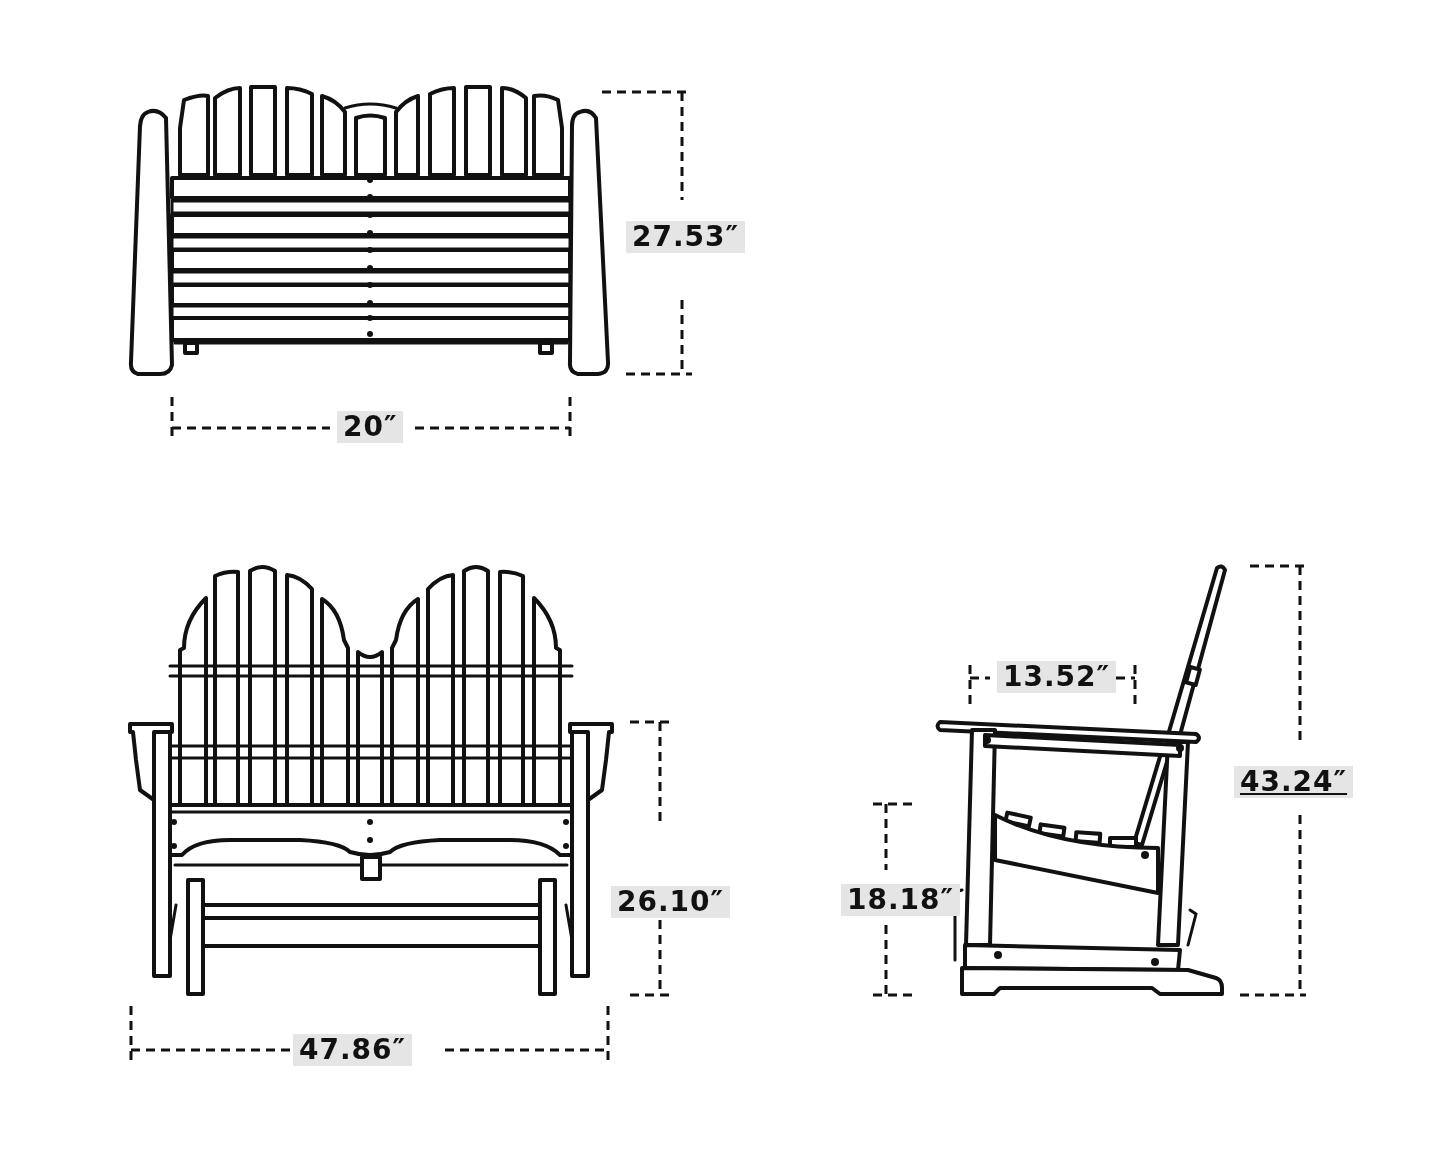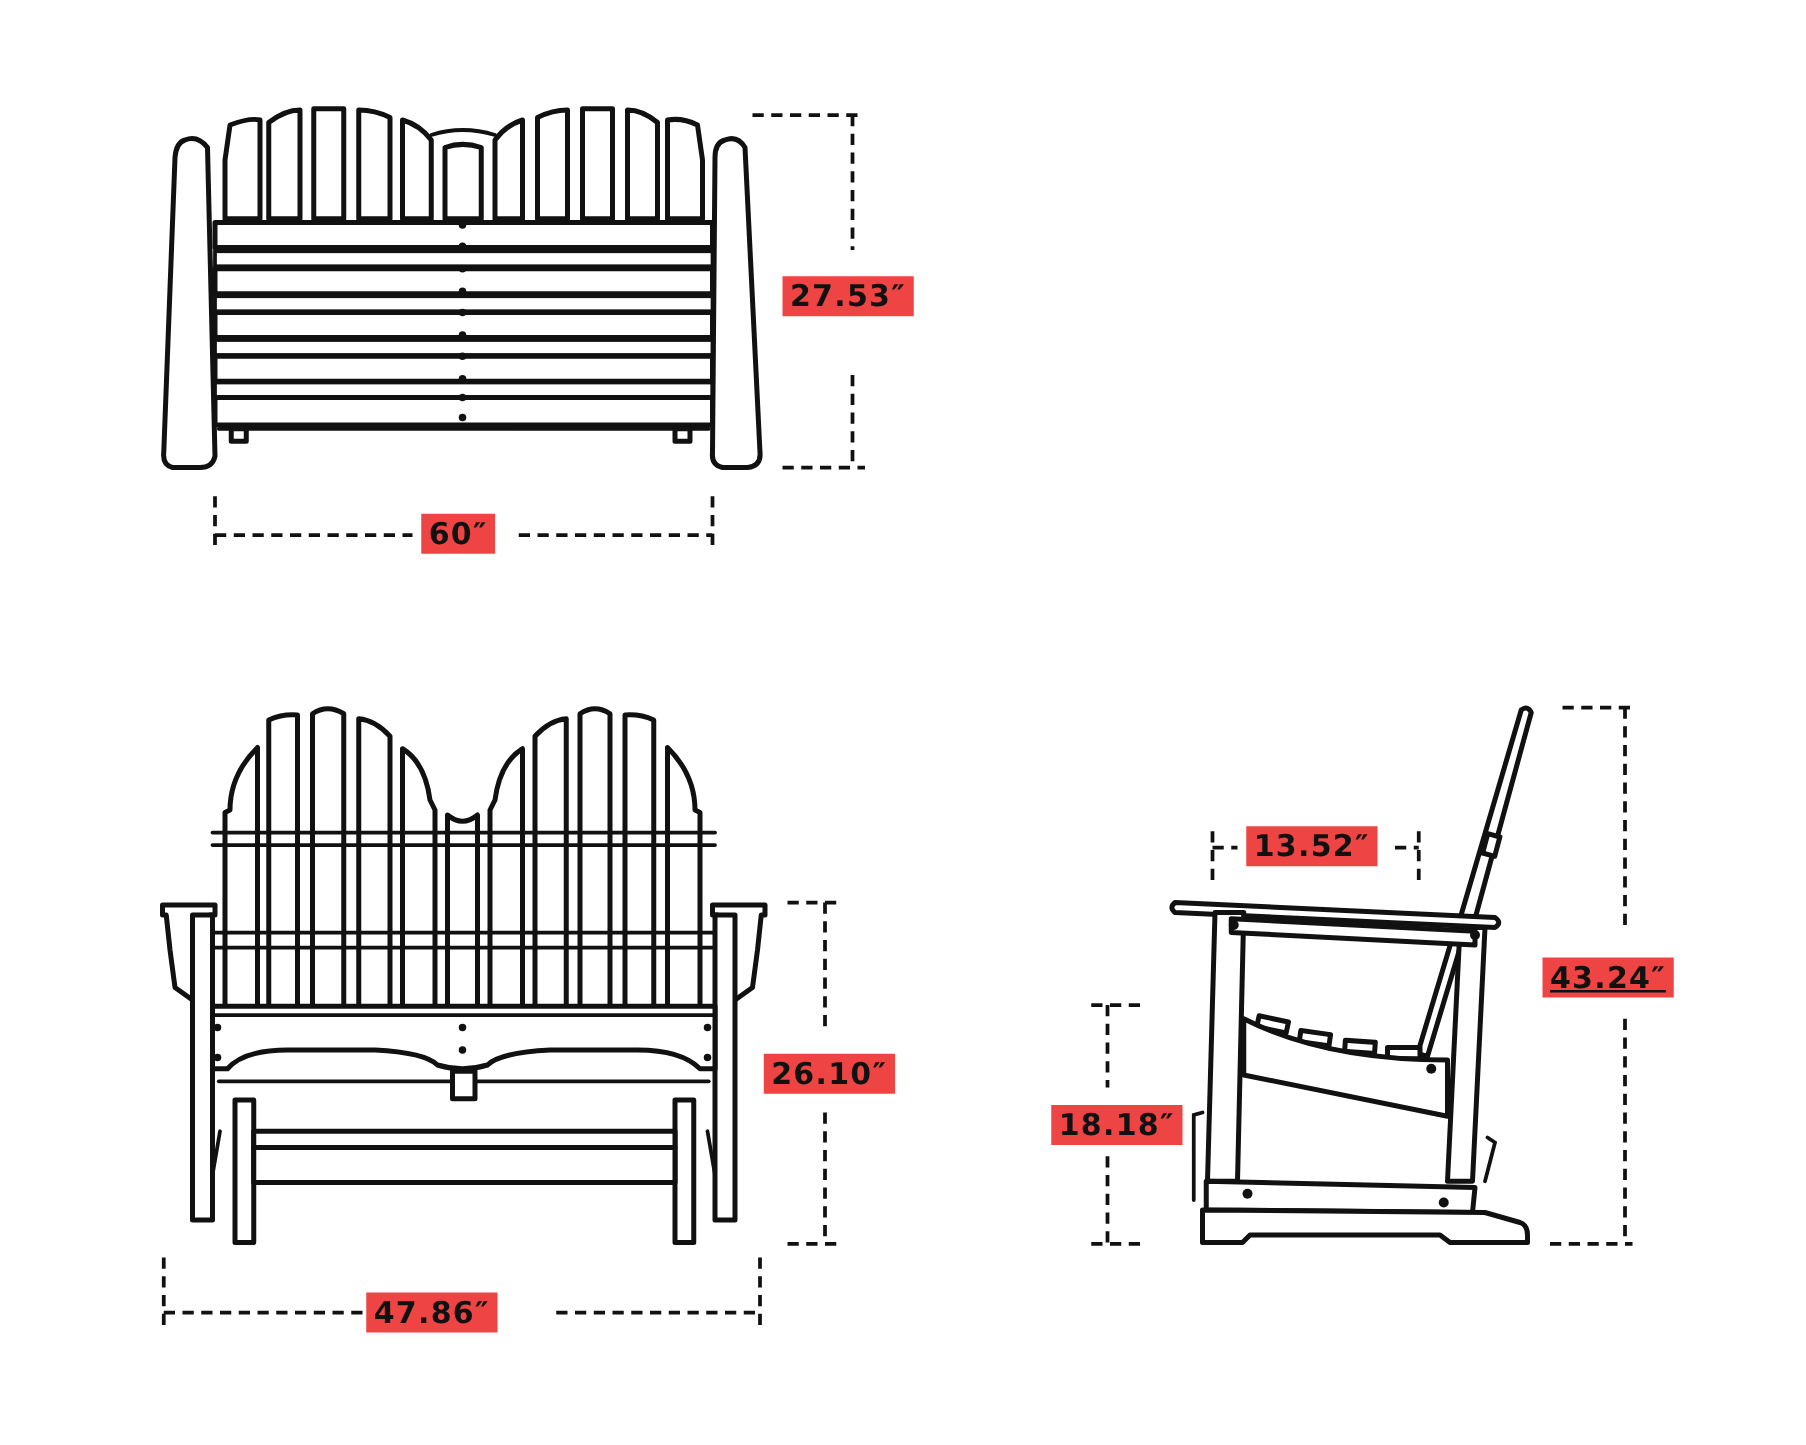--- a/index.html
+++ b/index.html
@@ -4,22 +4,22 @@
 <style>
   html, body { margin: 0; padding: 0; background: #ffffff; }
   body { width: 1445px; height: 1156px; position: relative; overflow: hidden;
          font-family: "DejaVu Sans", sans-serif; }
   svg { position: absolute; left: 0; top: 0; }
   .ln { fill: #ffffff; stroke: #111111; stroke-width: 4; stroke-linejoin: round; stroke-linecap: round; }
   .lt { fill: none; stroke: #111111; stroke-width: 3; stroke-linecap: round; }
   .dash { fill: none; stroke: #111111; stroke-width: 3; stroke-dasharray: 9 6; }
   .dot { fill: #111111; }
   .dim-label { position: absolute; font-family: "DejaVu Sans", sans-serif; font-weight: bold;
-               font-size: 24px; color: #111111; letter-spacing: 1px; white-space: nowrap;
-               background: #ef4444; padding: 0 6px; line-height: 32px; }
+               font-size: 28px; color: #111111; letter-spacing: 1px; white-space: nowrap;
+               background: #e5e5e5; padding: 0 6px; line-height: 32px; }
 </style>
 </head>
 <body>
 
 <svg width="1445" height="1156" viewBox="0 0 1445 1156">
 
   <g>
 
     <g>
       <path class="ln" d="M180,128 L184,100 Q200,94 208,96 L208,175 L180,175 Z"></path>
@@ -161,18 +161,18 @@
   </g>
 
   <g>
     <path class="dash" d="M970,665 L970,705 M1135,665 L1135,705 M970,678 L990,678 M1116,678 L1135,678"></path>
     <path class="dash" d="M873,804 L918,804 M886,804 L886,870 M886,925 L886,995 M873,995 L918,995"></path>
     <path class="dash" d="M1250,566 L1306,566 M1300,566 L1300,742 M1300,815 L1300,995 M1240,995 L1306,995"></path>
   </g>
 </svg>
 
 <div class="dim-label" style="left:626px; top:221px;">27.53″</div>
-<div class="dim-label" style="left:337px; top:411px;">60″</div>
-<div class="dim-label" style="left:611px; top:843px;">26.10″</div>
+<div class="dim-label" style="left:337px; top:411px;">20″</div>
+<div class="dim-label" style="left:611px; top:886px;">26.10″</div>
 <div class="dim-label" style="left:293px; top:1034px;">47.86″</div>
 <div class="dim-label" style="left:997px; top:661px;">13.52″</div>
 <div class="dim-label" style="left:841px; top:884px;">18.18″</div>
 <div class="dim-label" style="left:1234px; top:766px;text-decoration:underline;">43.24″</div>
 
 </body></html>

